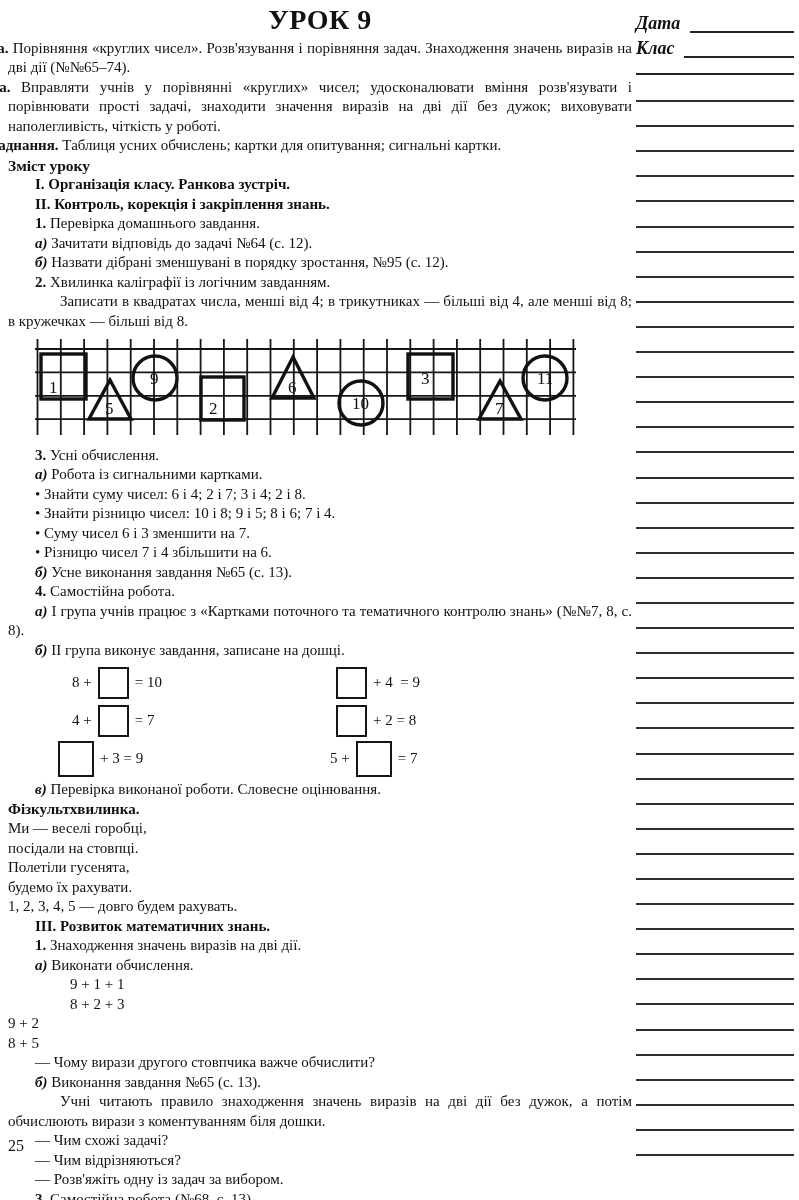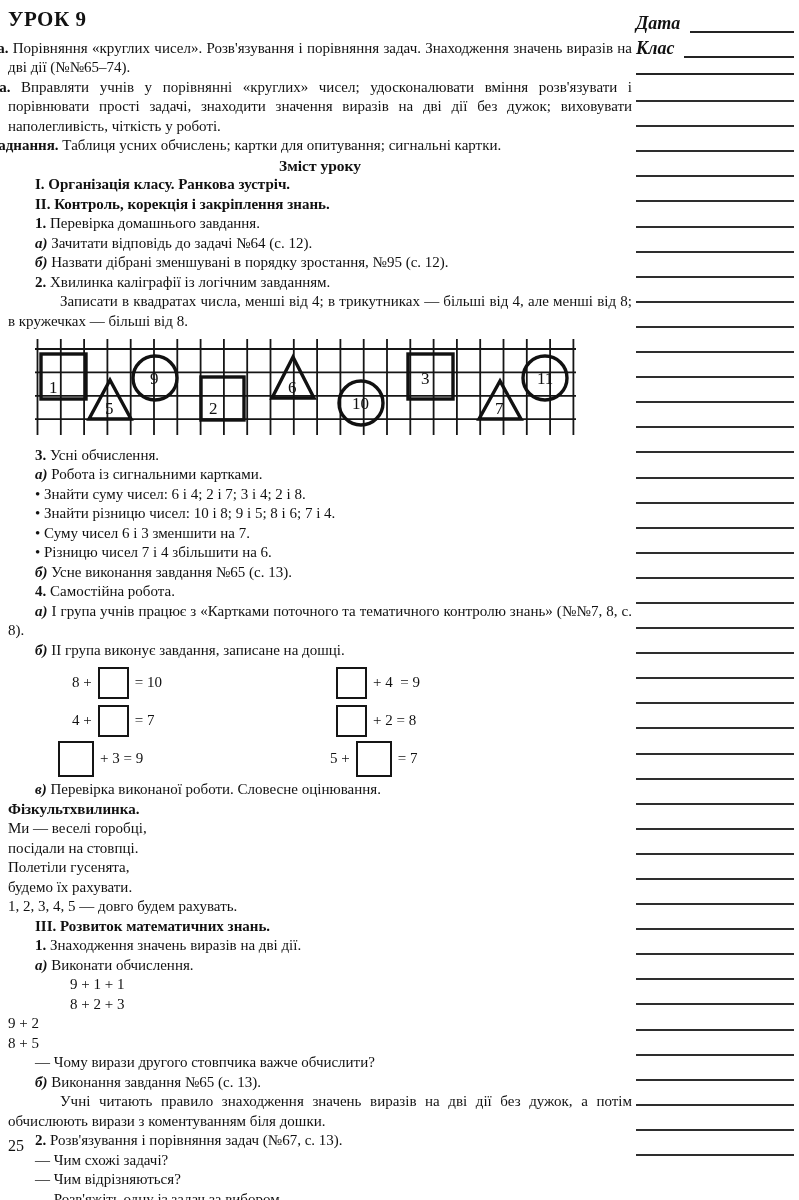--- a/index.html
+++ b/index.html
@@ -3,22 +3,22 @@
 <meta charset="utf-8">
 <style>
   html,body{margin:0;padding:0;}
   body{
     width:799px;height:1200px;background:#ffffff;color:#111;
     font-family:"Liberation Serif", serif;font-size:15px;line-height:19.5px;
     position:relative;overflow:hidden;
   }
   .content{position:absolute;left:8px;top:8px;width:624px;}
   .content p{margin:0;}
-  h1.title{font-size:21px;font-weight:bold;margin:2px 0 9px 0;letter-spacing:.5px;}
-  .h2{font-weight:bold;text-align:center;margin:2px 0 2px 0;font-size:15.5px;}
+  h1.title{font-size:28px;font-weight:bold;text-align:center;margin:2px 0 9px 0;letter-spacing:.5px;}
+  .h2{font-weight:bold;margin:2px 0 2px 0;font-size:15.5px;}
   .hang{margin-left:42px;text-indent:-37px;text-align:justify;}
   .hang .lead{font-weight:bold;}
   .item{text-indent:27px;text-align:justify;}
   .item-bold{font-weight:bold;}
   .lead-num{font-weight:bold;}
   .lead-let{font-weight:bold;font-style:italic;}
   .para{text-indent:52px;text-align:justify;}
   .figure{margin:3px 0 2px 20px;}
   .equations{display:flex;margin:7px 0 6px 0;}
   .eq-col{width:50%;display:flex;flex-direction:column;gap:7px;}
@@ -161,21 +161,20 @@
     </div>
     <div class="expr-col c2">
       <div>9 + 2</div>
       <div>8 + 5</div>
     </div>
   </div>
 
   <p class="item">— Чому вирази другого стовпчика важче обчислити?</p>
   <p class="item"><span class="lead-let">б)</span> <span>Виконання завдання №65 (с. 13).</span></p>
   <p class="para">Учні читають правило знаходження значень виразів на дві дії без дужок, а потім обчислюють вирази з коментуванням біля дошки.</p>
-  <p class="item"><span class="lead-num">2.</span> <span>Розв'язування і порівняння задач (№67, с. 13).</span></p>
   <p class="item">— Чим схожі задачі?</p>
   <p class="item">— Чим відрізняються?</p>
   <p class="item">— Розв'яжіть одну із задач за вибором.</p>
   <p class="item"><span class="lead-num">3.</span> <span>Самостійна робота (№68, с. 13).</span></p>
   <p>Учні доповнюють подані числа до 10.</p>
 
 </div>
 
 <div class="sidebar">
   <div class="sb-row">

